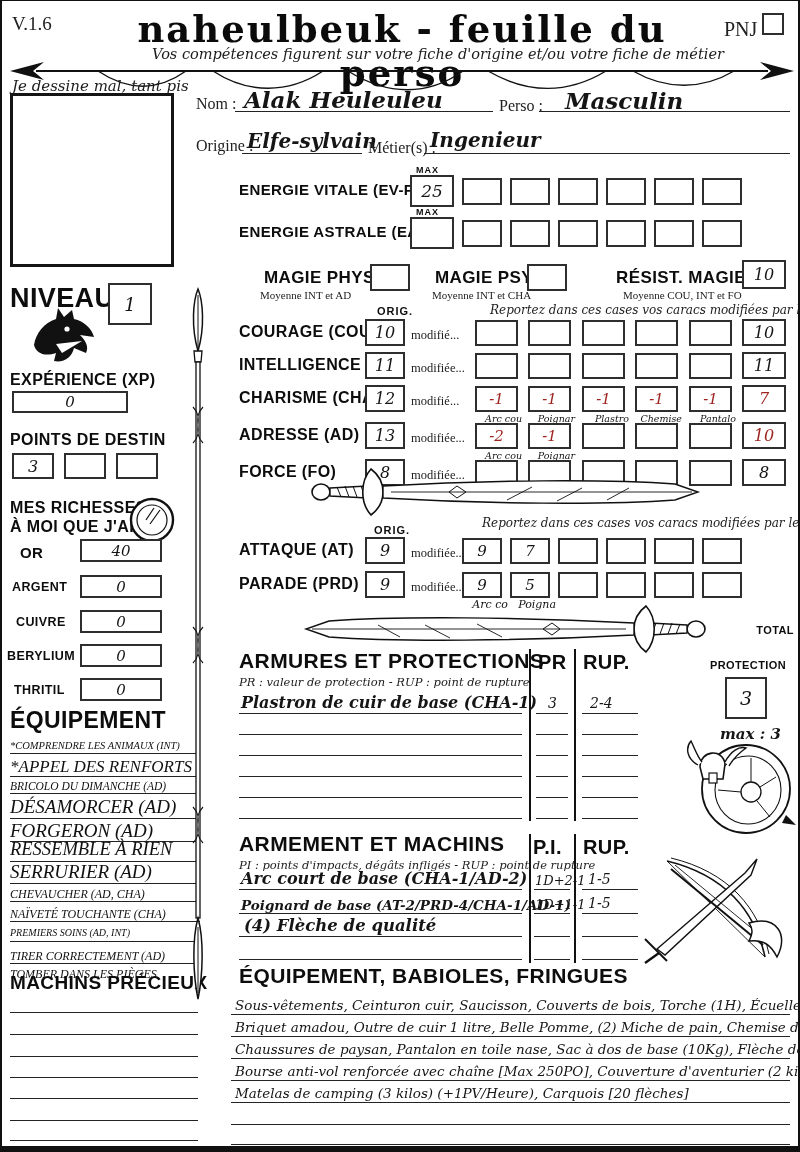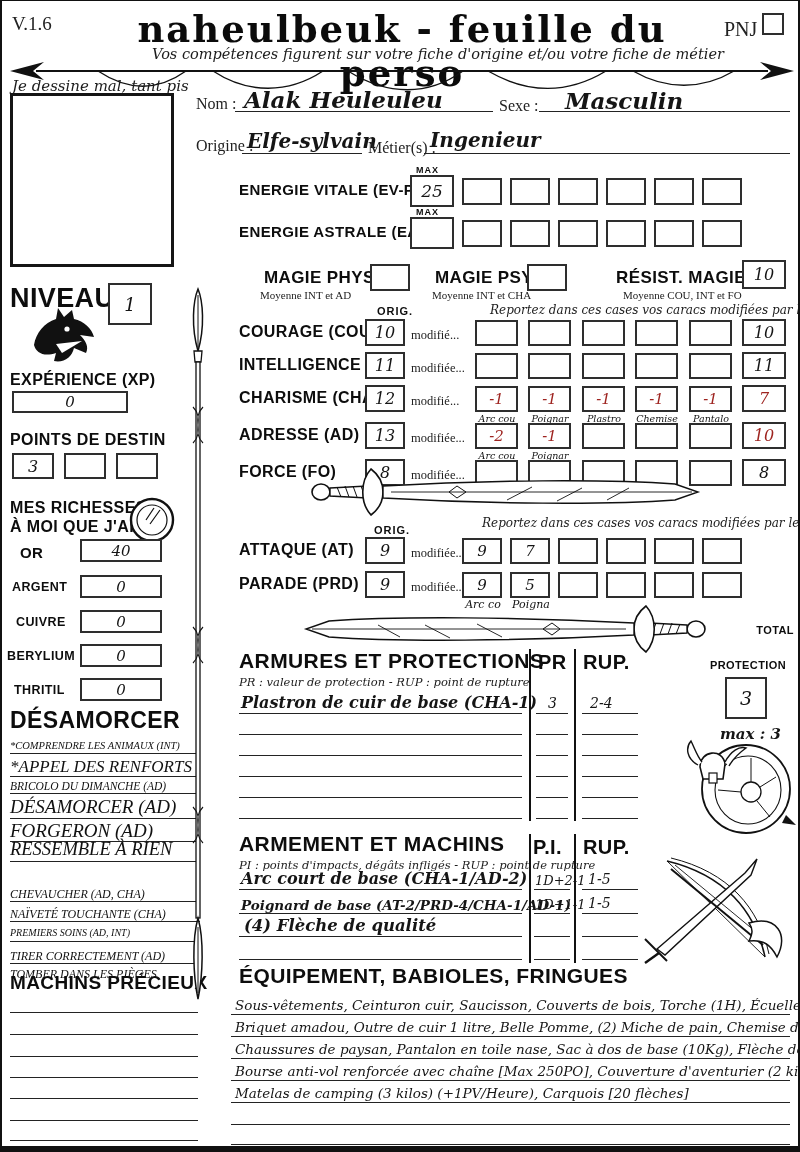--- a/index.html
+++ b/index.html
@@ -19,21 +19,21 @@
   .c-label{left:237px;top:4px;font-size:16px;}
   .c-orig{left:363px;top:0;width:40px;height:27px;}
   .c-modif{left:409px;top:9px;font-size:12.5px;}
   .c-fin{left:740px;top:0;width:44px;height:27px;}
   .mb{top:1px;width:43px;height:26px;}
   .c-m0{left:473px;} .c-m1{left:526px;} .c-m2{left:580px;} .c-m3{left:633px;} .c-m4{left:687px;}
   .kb{top:1px;width:40px;height:26px;}
   .k-m0{left:460px;} .k-m1{left:508px;} .k-m2{left:556px;} .k-m3{left:604px;} .k-m4{left:652px;} .k-m5{left:700px;}
   .ebx{top:1px;width:40px;height:27px;}
   .e0{left:460px;} .e1{left:508px;} .e2{left:556px;} .e3{left:604px;} .e4{left:652px;} .e5{left:700px;}
-  .modlab{position:absolute;font-family:"DejaVu Serif",serif;font-style:italic;font-size:9.5px;color:#111;width:50px;text-align:center;white-space:nowrap;}
+  .modlab{position:absolute;font-family:"DejaVu Serif",serif;font-style:italic;font-size:9.5px;color:#111;width:50px;text-align:right;white-space:nowrap;}
   .comp{position:absolute;left:8px;width:190px;border-bottom:1.5px solid #222;font-family:"Liberation Serif",serif;font-style:italic;color:#111;white-space:nowrap;overflow:visible;}
   svg{display:block;}
 </style>
 </head>
 <body>
 
 <div id="page">
 
   <div class="sf" style="left:10px;top:12px;font-size:19px;">V.1.6</div>
   <div class="a" style="left:110px;top:6px;width:580px;text-align:center;font-family:'DejaVu Serif',serif;font-weight:700;font-size:37px;letter-spacing:2px;text-transform:lowercase;color:#0b0b0b;">Naheulbeuk - Feuille du Perso</div>
@@ -106,27 +106,28 @@
     </div>
   <div class="hd" style="left:5px;top:648px;font-size:12.5px;">BERYLIUM</div>
   <div class="bx" style="left:78px;top:643px;width:82px;height:23px;">
       <span class="hw" style="font-size:15px;">0</span>
     </div>
   <div class="hd" style="left:12px;top:682px;font-size:12.5px;">THRITIL</div>
   <div class="bx" style="left:78px;top:677px;width:82px;height:23px;">
       <span class="hw" style="font-size:15px;">0</span>
     </div>
 
-  <div class="hd" style="left:8px;top:706px;font-size:23px;">DÉSAMORCER</div>
+  <div class="hd" style="left:8px;top:706px;font-size:23px;">ÉQUIPEMENT</div>
   <div class="comp" style="top:739px;height:13px;font-size:10.5px;">*COMPRENDRE LES ANIMAUX (INT)</div>
   <div class="comp" style="top:756px;height:19px;font-size:17px;">*APPEL DES RENFORTS</div>
   <div class="comp" style="top:779px;height:13px;font-size:11.5px;">BRICOLO DU DIMANCHE (AD)</div>
   <div class="comp" style="top:795px;height:22px;font-size:19px;">DÉSAMORCER (AD)</div>
   <div class="comp" style="top:838px;height:22px;font-size:18.5px;">RESSEMBLE À RIEN</div>
   <div class="comp" style="top:819px;height:21px;font-size:19px;">FORGERON (AD)</div>
+  <div class="comp" style="top:860px;height:22px;font-size:19px;">SERRURIER (AD)</div>
   <div class="comp" style="top:886px;height:14px;font-size:12px;">CHEVAUCHER (AD, CHA)</div>
   <div class="comp" style="top:906px;height:14px;font-size:12px;">NAÏVETÉ TOUCHANTE (CHA)</div>
   <div class="comp" style="top:926px;height:14px;font-size:10px;">PREMIERS SOINS (AD, INT)</div>
   <div class="comp" style="top:948px;height:14px;font-size:12px;">TIRER CORRECTEMENT (AD)</div>
   <div class="comp" style="top:966px;height:14px;font-size:12px;border-bottom:none;">TOMBER DANS LES PIÈGES</div>
 
   <div class="hd" style="left:8px;top:971px;font-size:19px;">MACHINS PRÉCIEUX</div>
   <div class="u" style="left:8px;top:1011px;width:188px;height:0;"></div>
   <div class="u" style="left:8px;top:1033px;width:188px;height:0;"></div>
   <div class="u" style="left:8px;top:1055px;width:188px;height:0;"></div>
@@ -145,21 +146,21 @@
       <path d="M15,340 C27,352 13,364 25,376 M25,340 C13,352 27,364 15,376" fill="none" stroke="#111" stroke-width="1.1"></path>
       <path d="M15,520 C27,532 13,544 25,556 M25,520 C13,532 27,544 15,556" fill="none" stroke="#111" stroke-width="1.1"></path>
       <path d="M20,631 C14,652 15,688 20,712 C25,688 26,652 20,631 Z" fill="#fff" stroke="#111" stroke-width="1.5"></path>
       <line x1="20" y1="640" x2="20" y2="706" stroke="#111" stroke-width="1"></line>
     </svg>
   </div>
 
   <div class="sf" style="left:194px;top:94px;font-size:16px;">Nom :</div>
   <div class="hw a" style="left:242px;top:85px;font-size:23px;font-weight:700;">Alak Heuleuleu</div>
   <div class="u" style="left:233px;top:110px;width:258px;"></div>
-  <div class="sf" style="left:497px;top:96px;font-size:16px;">Sexe :</div>
+  <div class="sf" style="left:497px;top:96px;font-size:16px;">Perso :</div>
   <div class="hw a" style="left:563px;top:86px;font-size:23px;font-weight:700;">Masculin</div>
   <div class="u" style="left:537px;top:110px;width:251px;"></div>
 
   <div class="sf" style="left:194px;top:136px;font-size:16px;">Origine :</div>
   <div class="hw a" style="left:245px;top:128px;font-size:20px;font-weight:700;">Elfe-sylvain</div>
   <div class="u" style="left:240px;top:152px;width:120px;"></div>
   <div class="sf" style="left:366px;top:138px;font-size:16px;">Métier(s) :</div>
   <div class="hw a" style="left:428px;top:127px;font-size:20px;font-weight:700;">Ingenieur</div>
   <div class="u" style="left:422px;top:152px;width:366px;"></div>
 

